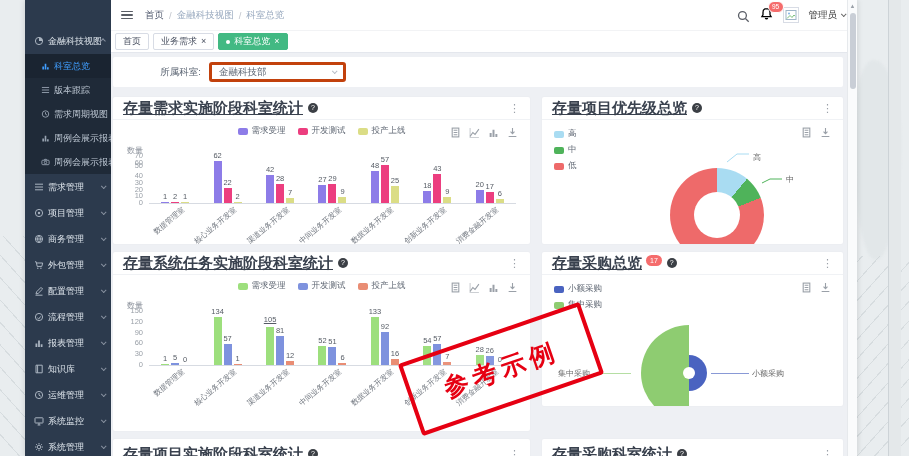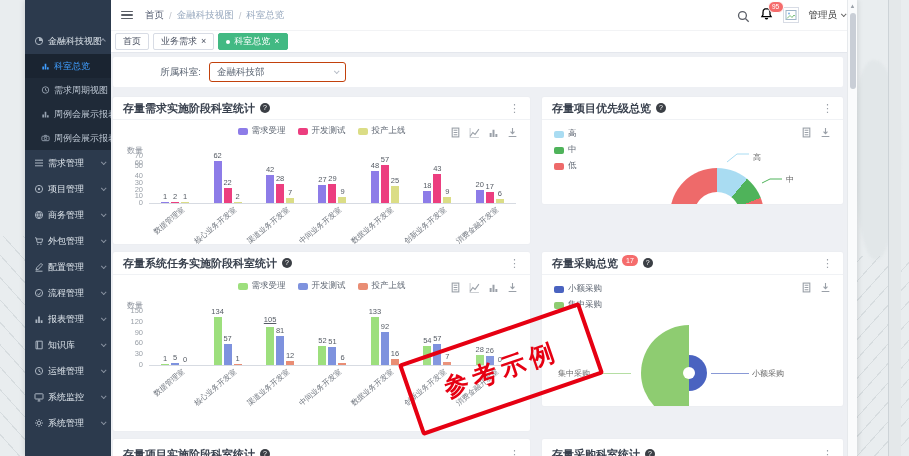--- a/index.html
+++ b/index.html
@@ -55,33 +55,33 @@
 
   .tabbar { height:23px; background:#fff; border-top:1px solid #f2f3f5; border-bottom:1px solid #e4e7ed; display:flex; align-items:center; padding-left:4px; gap:4px; }
   .tab { height:17px; padding:0 7px; border:1px solid #d8dce5; border-radius:2px; background:#fff; font-size:9px; color:#495060; display:inline-flex; align-items:center; gap:4px; cursor:pointer; white-space:nowrap; }
   .tab .dot { width:4px; height:4px; border-radius:50%; background:#fff; display:none; }
   .tab .tclose { font-size:9px; line-height:1; color:inherit; cursor:pointer; }
   .tab.active { background:#42b983; border-color:#42b983; color:#fff; }
   .tab.active .dot { display:block; }
 
   .filter-card { margin:4px 14px 0 2px; background:#fff; border-radius:2px; height:30px; display:flex; align-items:center; }
   .f-label { width:88px; text-align:right; font-size:9.5px; color:#5a6472; margin-right:8px; }
-  .f-select { width:137px; height:20px; border:1px solid #c2410c; border-radius:3px; background:#fff; display:flex; align-items:center; padding:0 7px; font-size:9.5px; color:#5a6472; cursor:pointer; }
+  .f-select { width:137px; height:20px; border:3px solid #c2410c; border-radius:3px; background:#fff; display:flex; align-items:center; padding:0 7px; font-size:9.5px; color:#5a6472; cursor:pointer; }
   .f-select .chev { margin-left:auto; border-color:#b6bcc6; }
 
   .grid { display:grid; grid-template-columns:417px 1fr; gap:8px 12px; padding:10px 14px 0 2px; }
   .card { background:#fff; border-radius:2px; position:relative; overflow:hidden; box-shadow:0 0 2px rgba(0,0,0,.04); }
   .card-head { height:23px; display:flex; align-items:center; padding:0 10px; border-bottom:1px solid #f0f2f5; }
-  .card-title { font-size:11px; font-weight:700; color:#39414e; white-space:nowrap; }
+  .card-title { font-size:15px; font-weight:700; color:#39414e; white-space:nowrap;text-decoration:underline; }
   .help { width:10px; height:10px; border-radius:50%; background:#3b3f45; color:#fff; font-size:7px; line-height:10px; text-align:center; margin-left:5px; flex:none; cursor:pointer; }
   .more { margin-left:auto; color:#9aa0a8; font-size:11px; cursor:pointer; }
   .tbadge { background:#f56c6c; color:#fff; font-size:7px; line-height:1; padding:2px 4px; border-radius:7px; margin-left:4px; transform:translateY(-3px); }
   .card-body { position:relative; }
 
-  .c1 { height:147px; } .c2 { height:107px; } .c3 { height:179px; } .c4 { height:154px; }
+  .c1 { height:147px; } .c2 { height:147px; } .c3 { height:179px; } .c4 { height:154px; }
   .c5 { height:30px; } .c6 { height:30px; }
   .c5 .card-head,.c6 .card-head { border-bottom:none; height:30px; }
 
   .legend-row { position:absolute; top:5px; left:0; right:0; display:flex; justify-content:center; gap:12px; }
   .lg-item { display:flex; align-items:center; gap:4px; font-size:8.5px; color:#5f6773; cursor:pointer; }
   .lg-sw { width:10px; height:7px; border-radius:2px; }
   .legend-col { position:absolute; top:8px; left:12px; display:flex; flex-direction:column; gap:4px; }
 
   .tools { position:absolute; top:7px; right:12px; display:flex; gap:8px; color:#9aa0a8; }
   .tico { width:11px; height:11px; cursor:pointer; }
@@ -154,20 +154,28 @@
             <span class="chev up"></span>
           </div>
           <div class="submenu">
             <div class="s-sub active">
               <span class="sicon">
                 <svg viewBox="0 0 10 10" width="10" height="10">
                   <path d="M1.5 9V5.5h1.8V9zM4.1 9V2.5h1.8V9zM6.7 9V6.3h1.8V9z" fill="currentColor" stroke="none"></path>
                 </svg>
               </span>
               <span>科室总览</span>
+            </div>
+            <div class="s-sub">
+              <span class="sicon">
+                <svg viewBox="0 0 10 10" width="10" height="10">
+                  <path d="M1 2.2h8M1 5h8M1 7.8h8"></path>
+                </svg>
+              </span>
+              <span>版本跟踪</span>
             </div>
             <div class="s-sub">
               <span class="sicon">
                 <svg viewBox="0 0 10 10" width="10" height="10">
                   <circle cx="5" cy="5" r="3.6"></circle>
                   <path d="M5 3v2.2l1.8 1"></path>
                 </svg>
               </span>
               <span>需求周期视图</span>
             </div>

